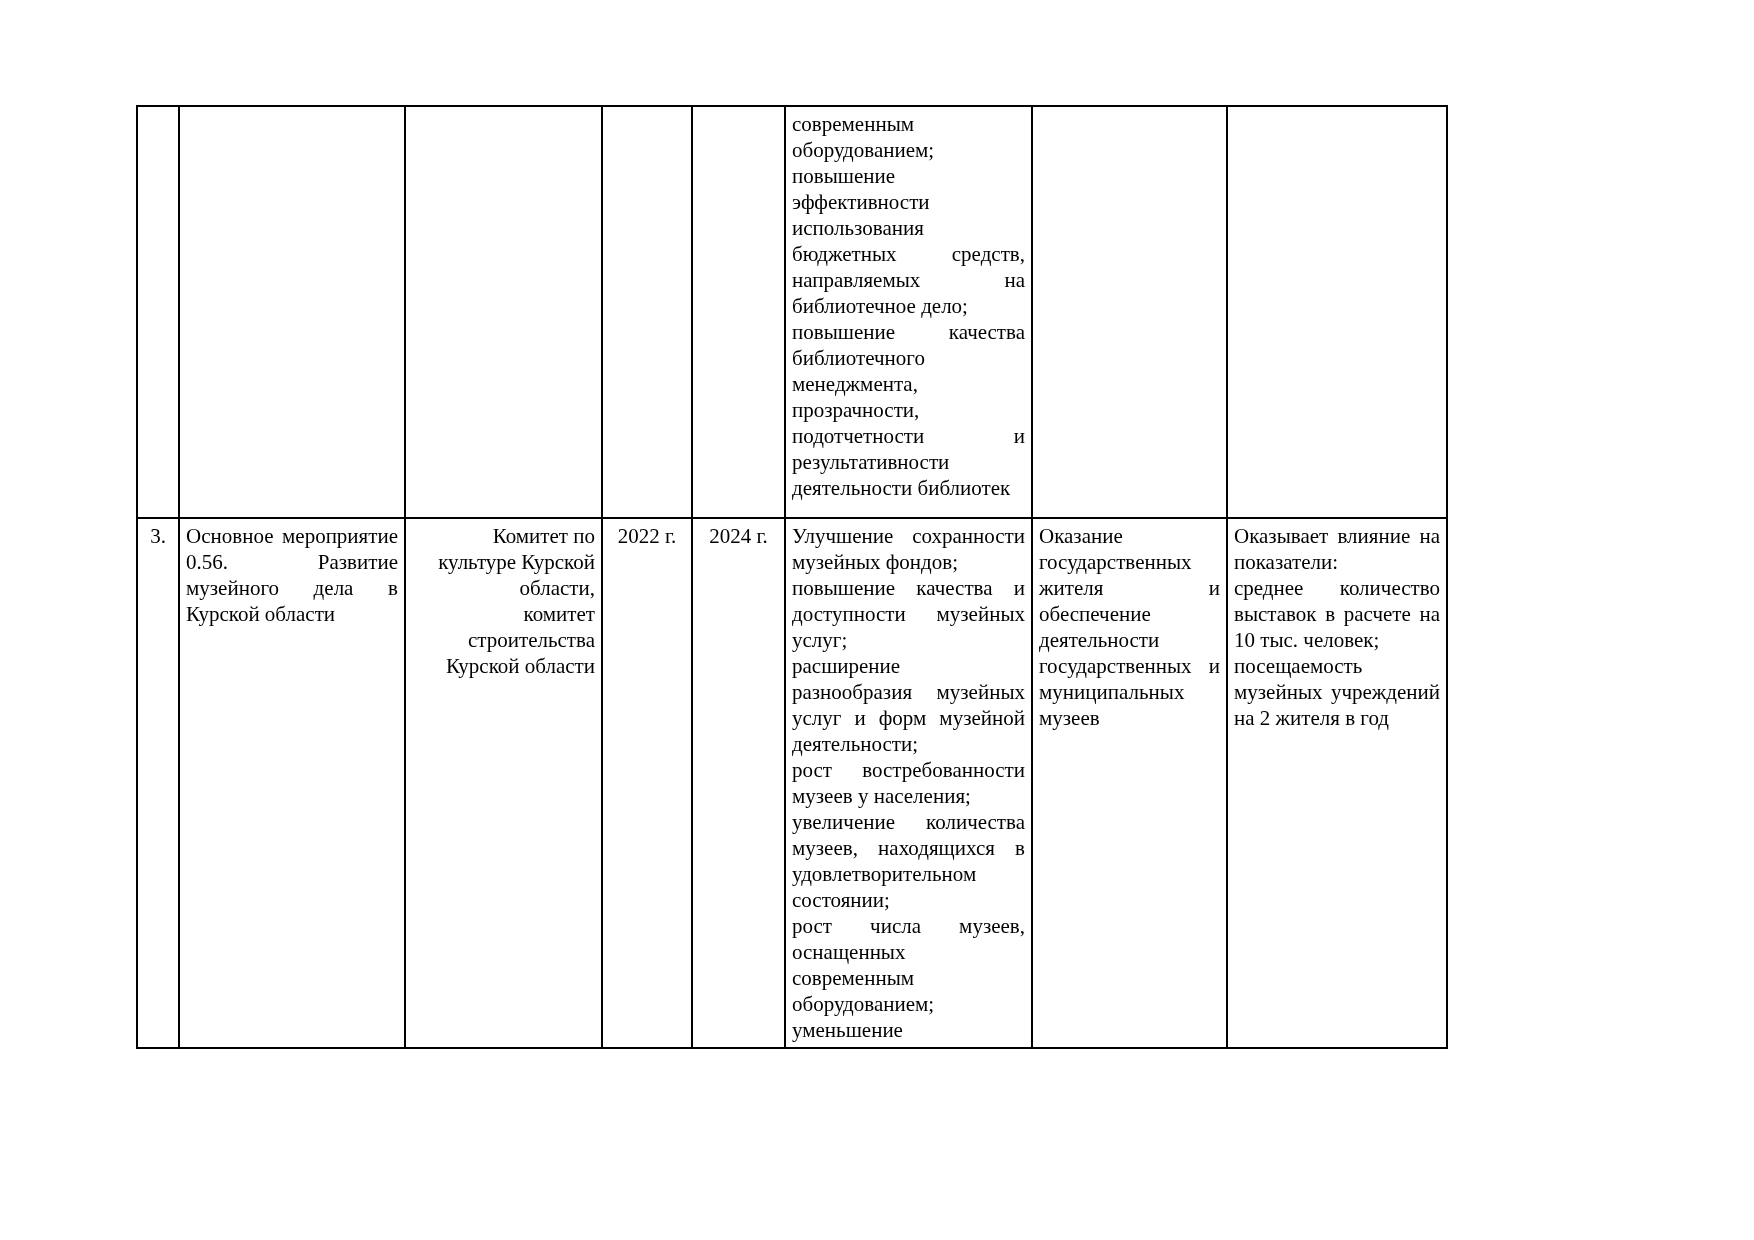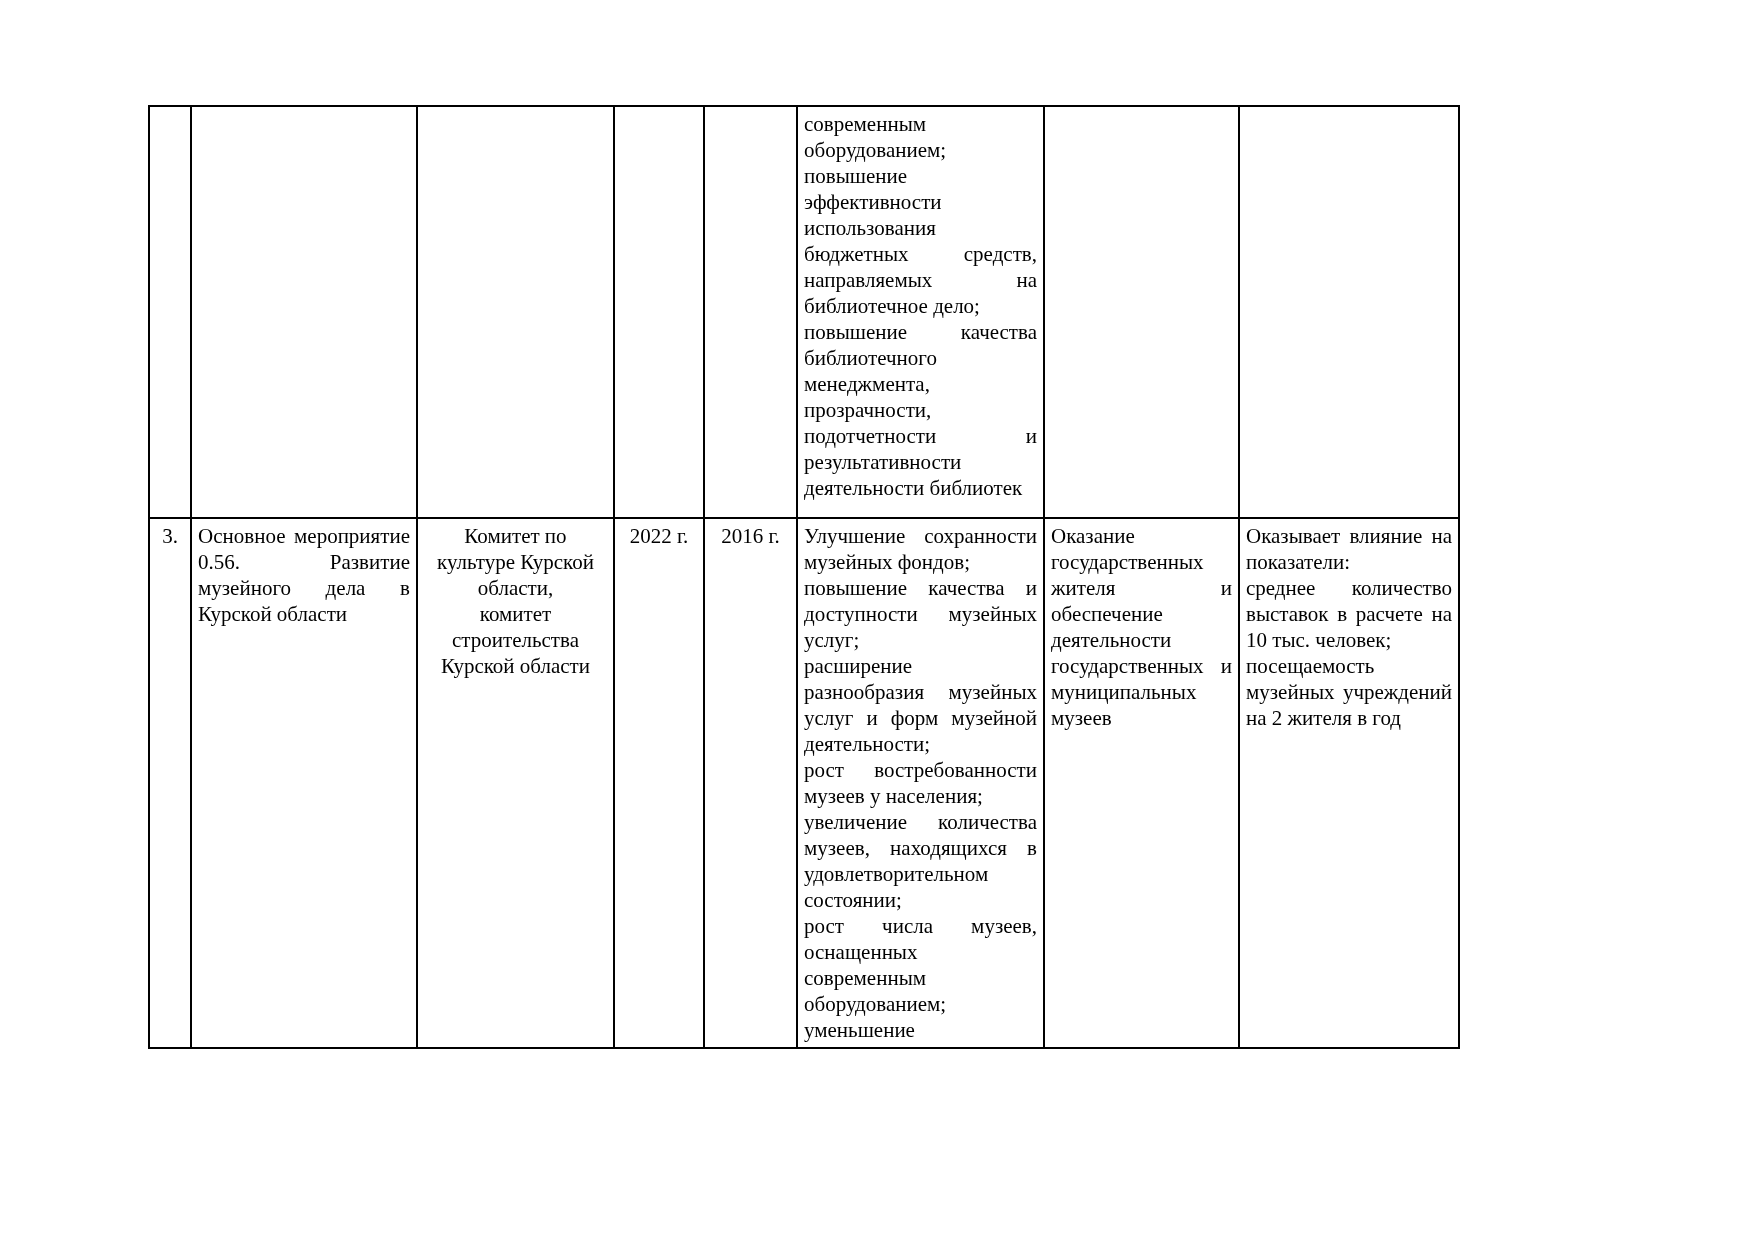--- a/index.html
+++ b/index.html
@@ -11,21 +11,21 @@
     position: relative;
     width: 1754px;
     height: 1240px;
     background: #ffffff;
     color: #000000;
     font-family: "Liberation Serif", serif;
     overflow: hidden;
   }
   table.program-table {
     position: absolute;
-    left: 148px;
+    left: 136px;
     top: 105px;
     width: 1310px;
     border-collapse: collapse;
     table-layout: fixed;
     font-size: 21px;
     line-height: 26px;
   }
   .program-table td {
     border: 2px solid #000000;
     vertical-align: top;
@@ -34,21 +34,21 @@
     word-wrap: break-word;
   }
   .cell-center {
     text-align: center;
   }
   .cell-justify {
     text-align: justify;
     white-space: pre-line;
   }
   .cell-left {
-    text-align: center;
+    text-align: right;
     white-space: pre-line;
   }
   tr.row-cont { height: 412px; }
   tr.row-main { height: 530px; }
 </style>
 </head>
 <body>
 
 <div class="page">
   <table class="program-table">
@@ -74,21 +74,21 @@
 повышение качества библиотечного менеджмента, прозрачности, подотчетности и результативности деятельности библиотек</td>
       <td class="cell-justify"></td>
       <td class="cell-justify"></td>
     </tr>
     <tr class="row-main">
       <td class="cell-center">3.</td>
       <td class="cell-justify">Основное мероприятие 0.56. Развитие музейного дела в Курской области</td>
       <td class="cell-left">Комитет по культуре Курской области,
 комитет строительства Курской области</td>
       <td class="cell-center">2022 г.</td>
-      <td class="cell-center">2016 г.</td>
+      <td class="cell-center">2024 г.</td>
       <td class="cell-justify">Улучшение сохранности музейных фондов;
 повышение качества и доступности музейных услуг;
 расширение разнообразия музейных услуг и форм музейной деятельности;
 рост востребованности музеев у населения;
 увеличение количества музеев, находящихся в удовлетворительном состоянии;
 рост числа музеев, оснащенных современным оборудованием;
 уменьшение</td>
       <td class="cell-justify">Оказание государственных жителя и обеспечение деятельности государственных и муниципальных музеев</td>
       <td class="cell-justify">Оказывает влияние на показатели:
 среднее количество выставок в расчете на 10 тыс. человек;

